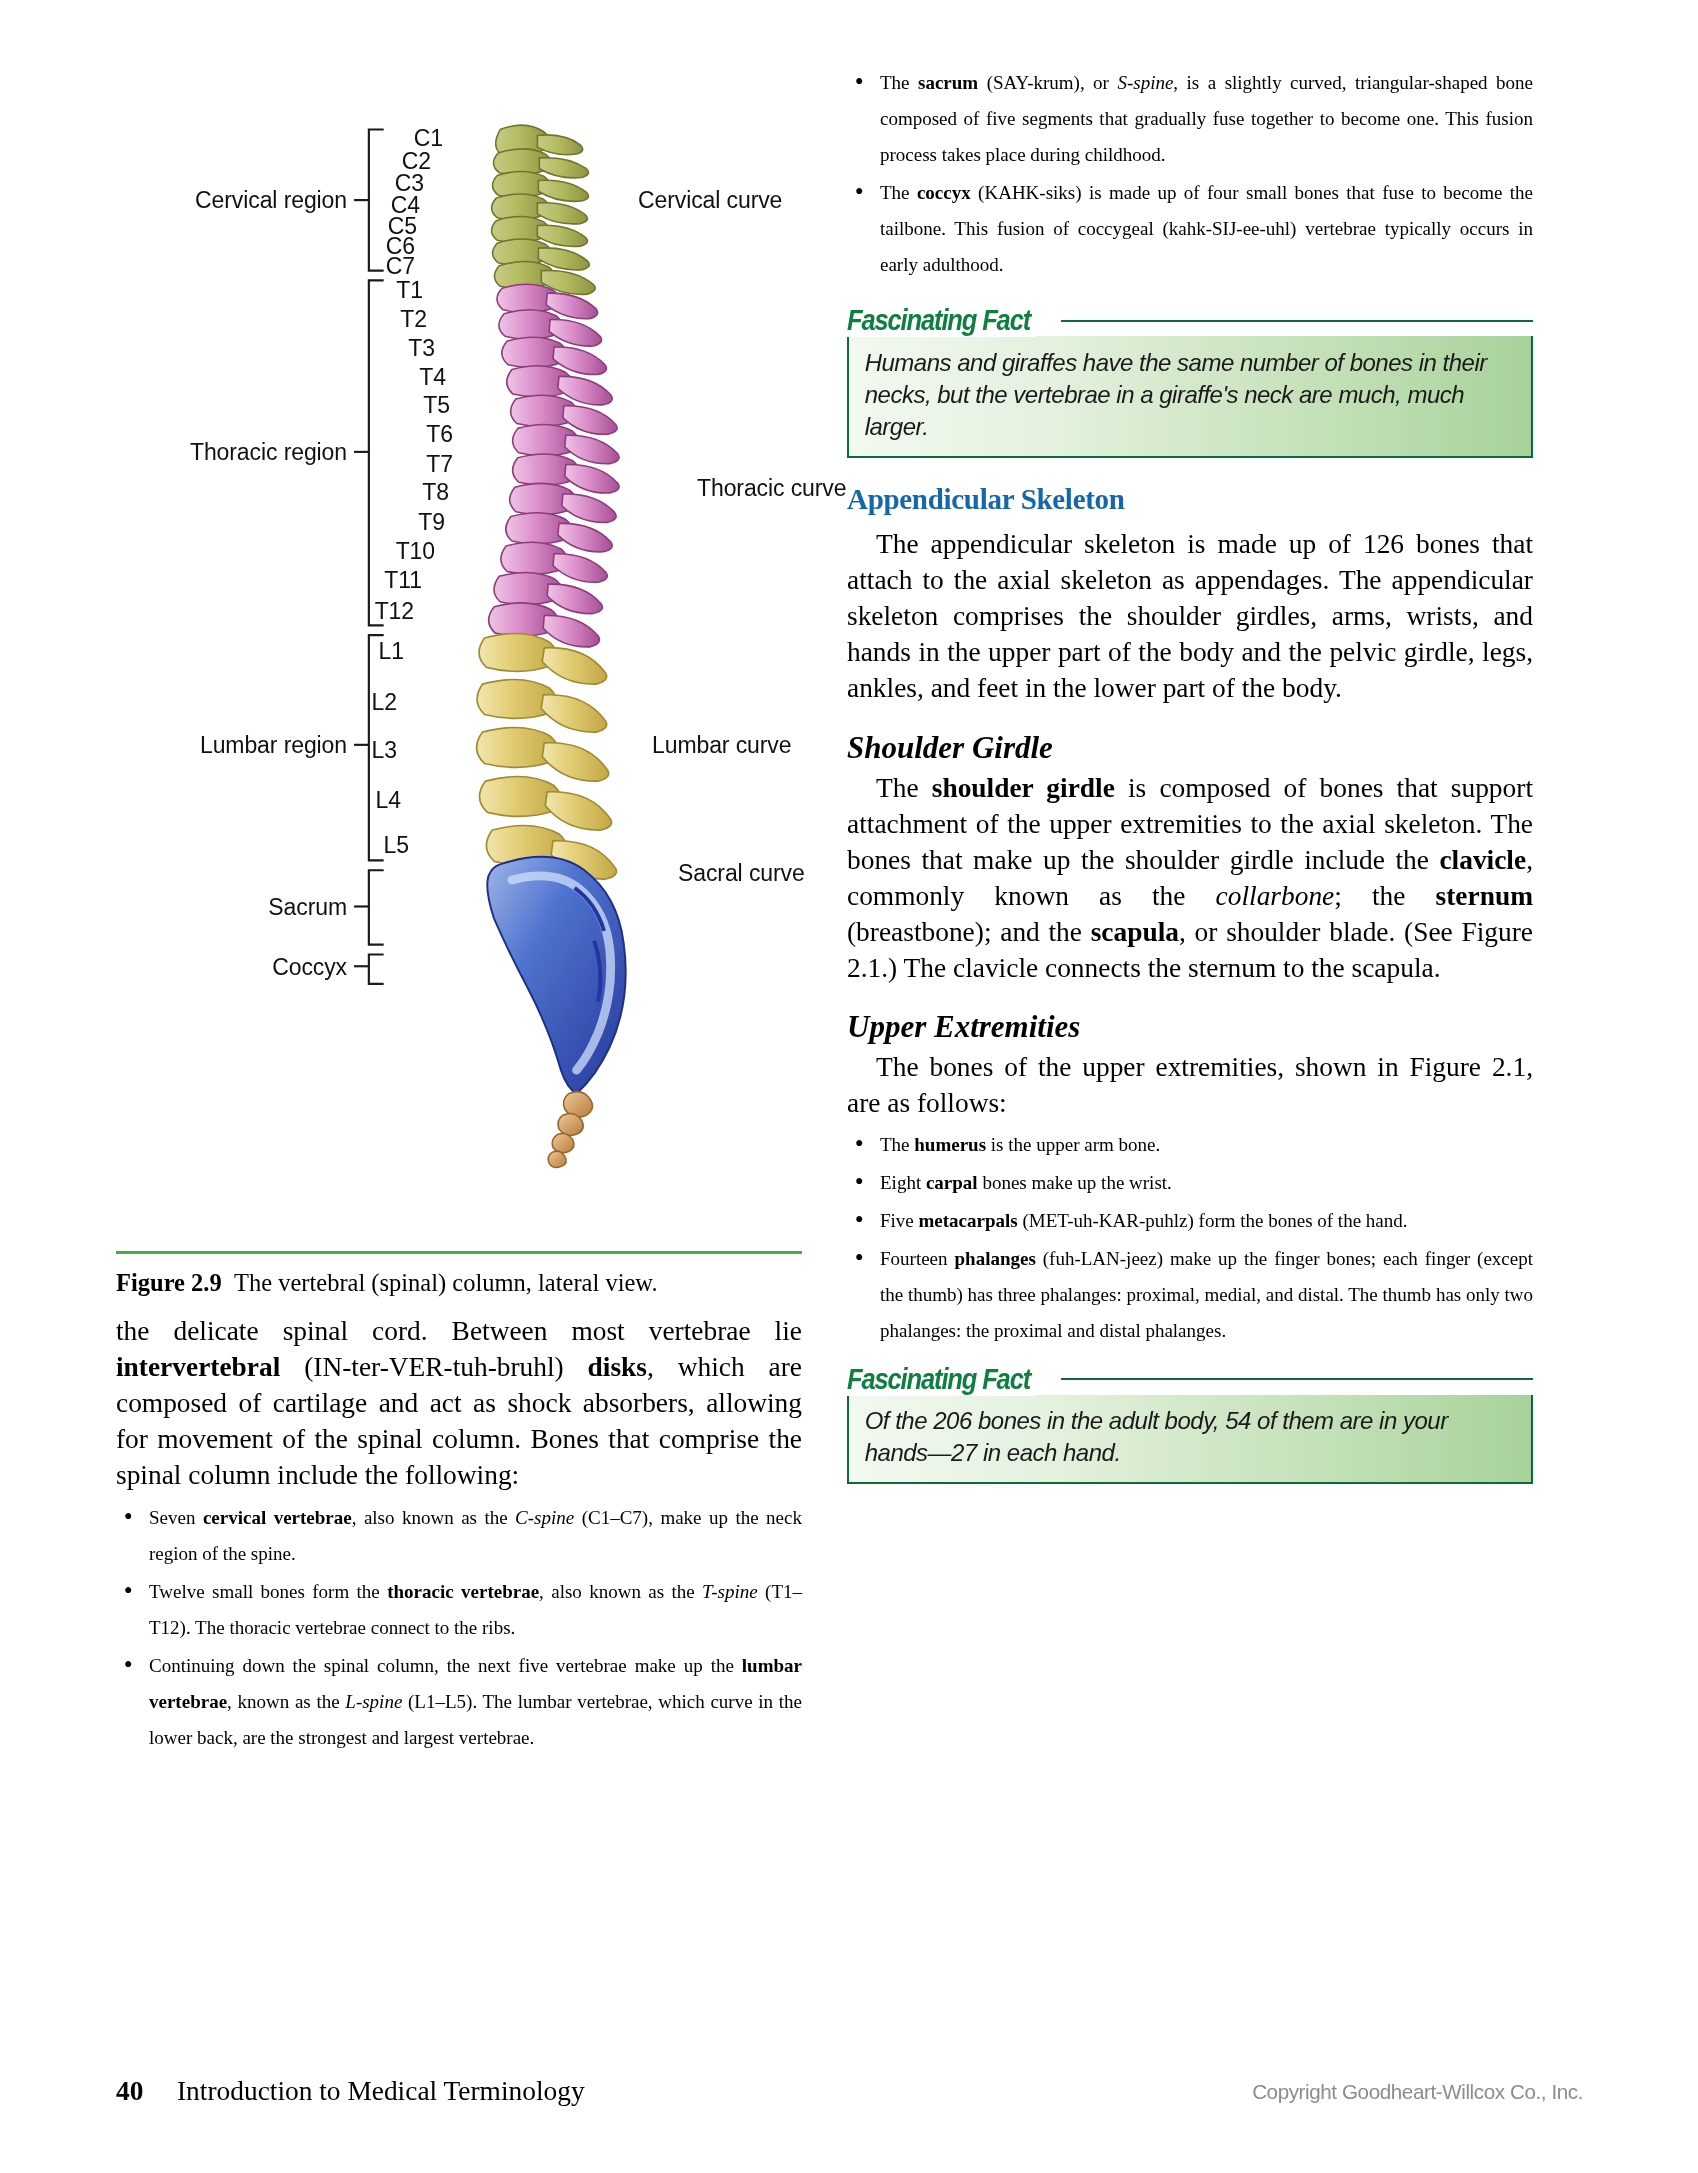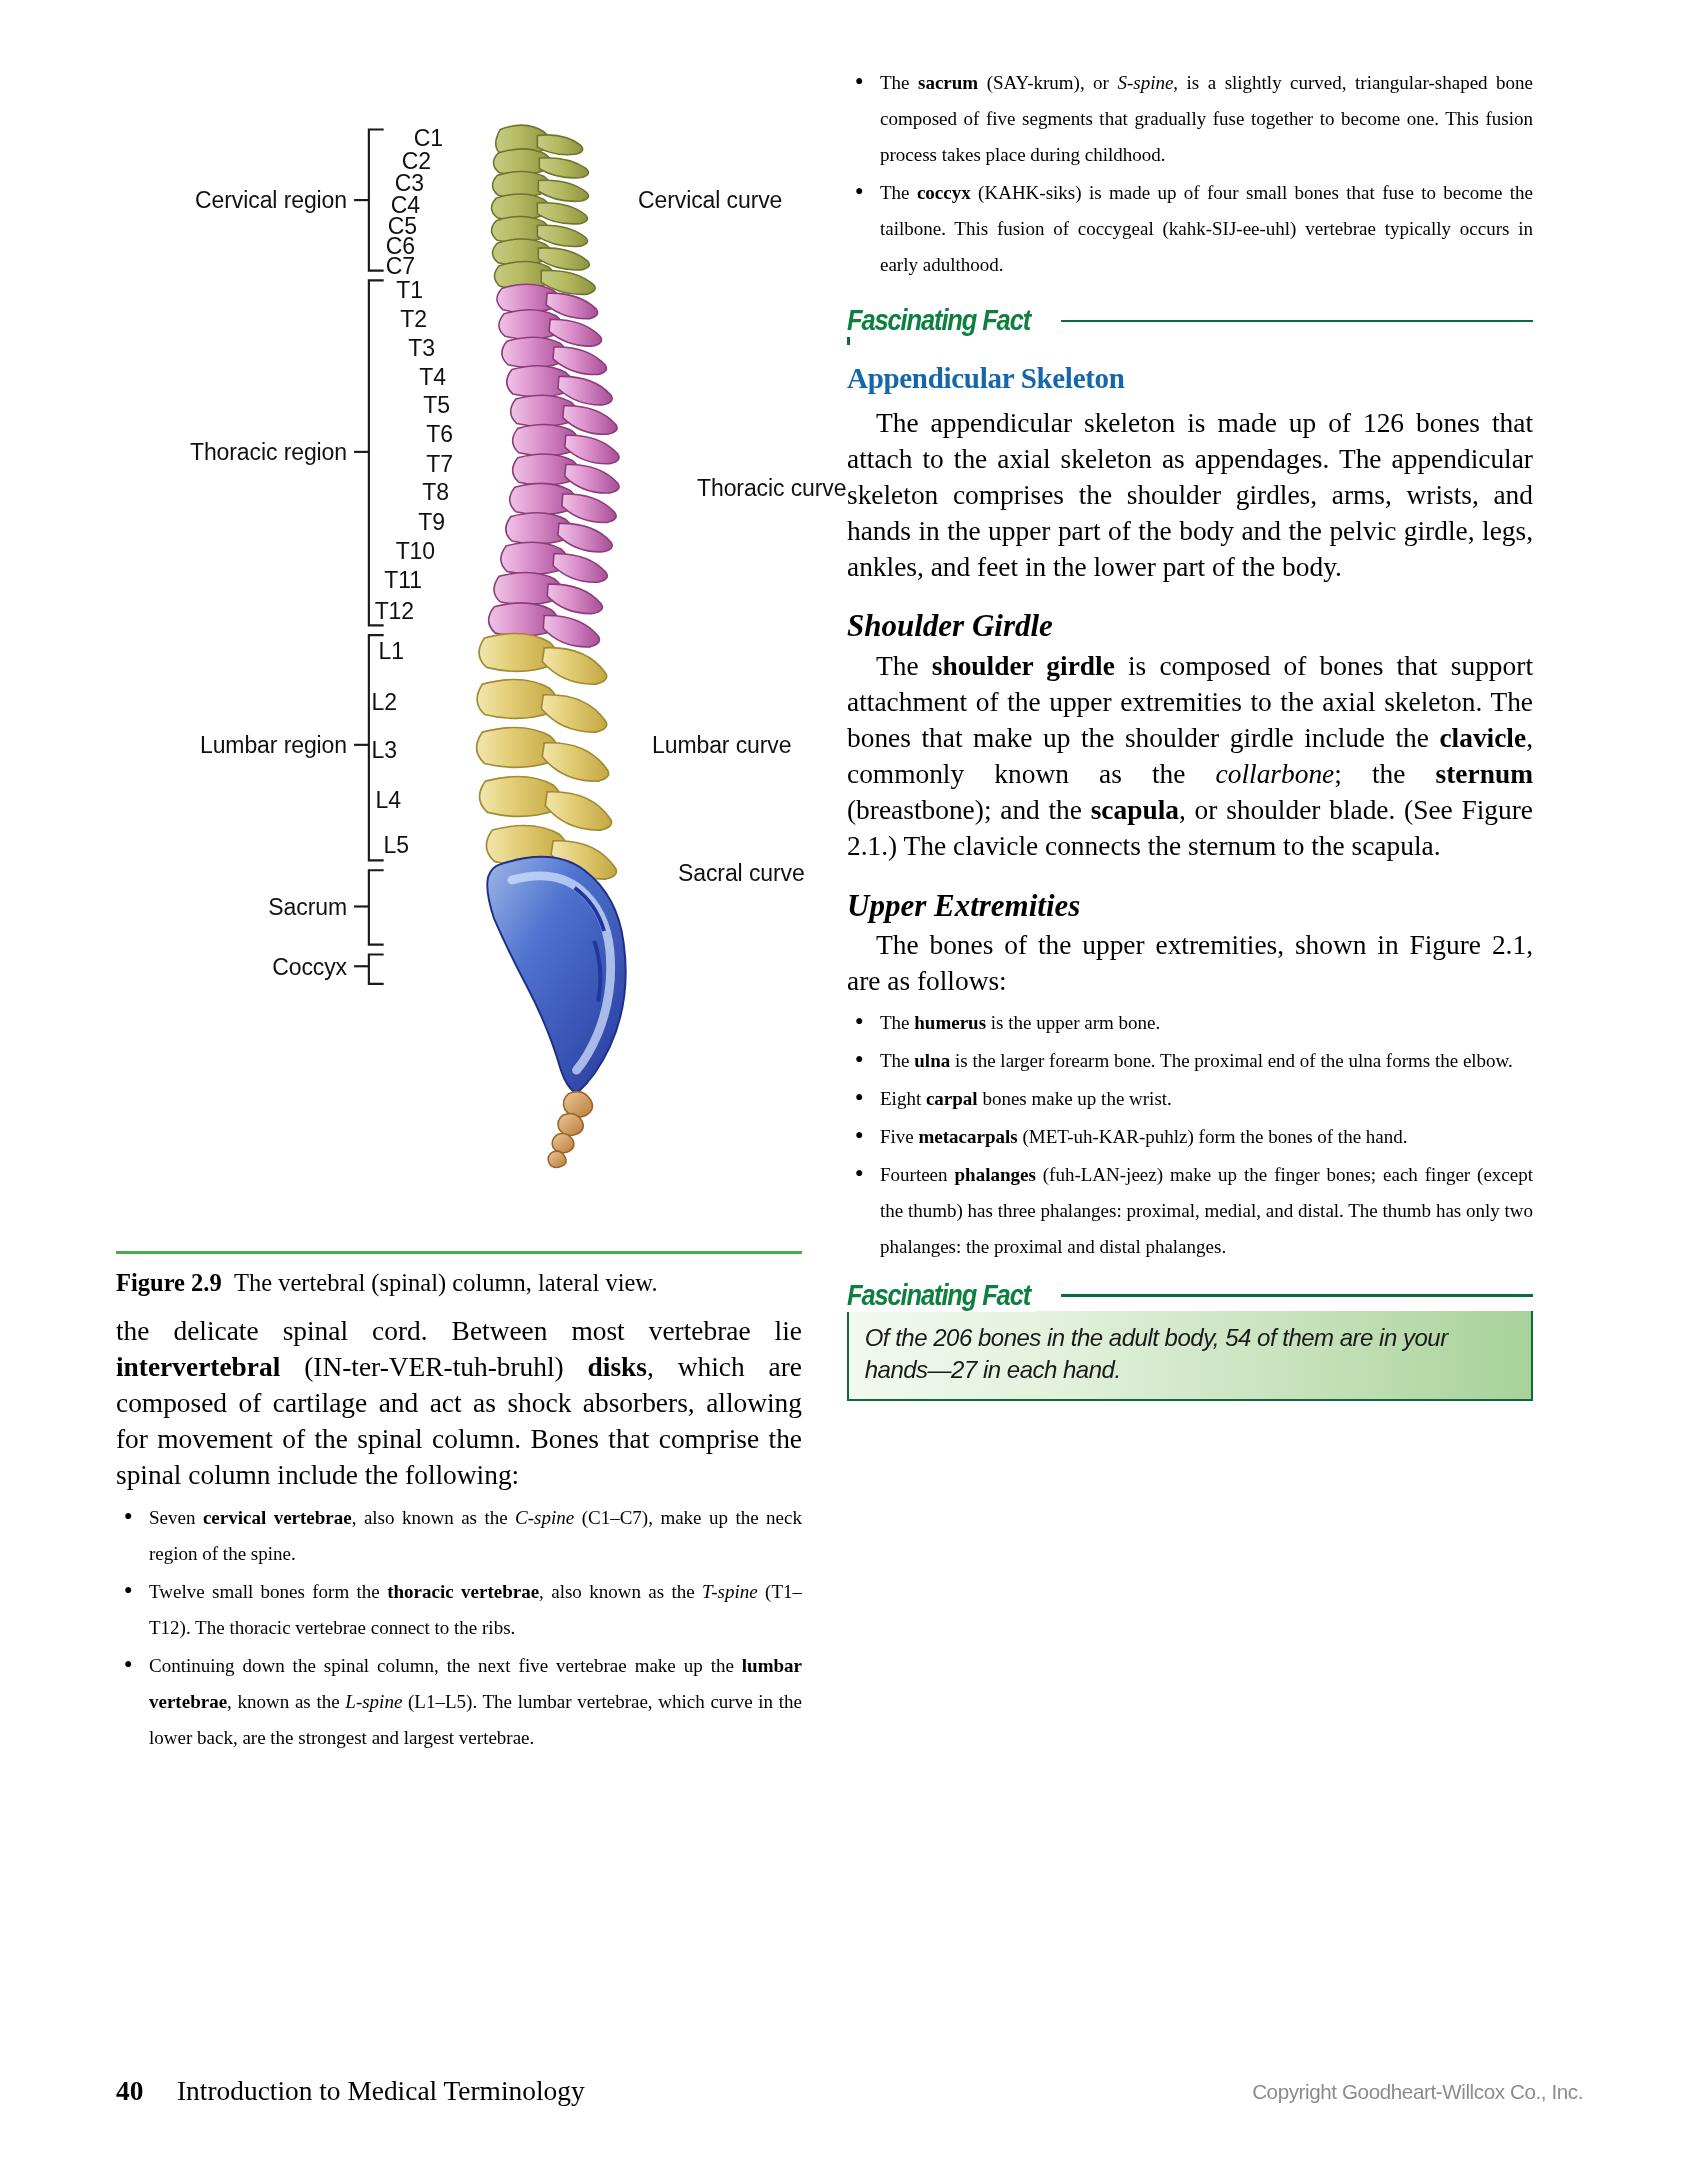--- a/index.html
+++ b/index.html
@@ -298,37 +298,39 @@
         <li><span>The </span><b>sacrum</b><span> (SAY-krum), or </span><i>S-spine</i><span>, is a slightly curved, triangular-shaped bone composed of five segments that gradually fuse together to become one. This fusion process takes place during childhood.</span></li>
         <li><span>The </span><b>coccyx</b><span> (KAHK-siks) is made up of four small bones that fuse to become the tailbone. This fusion of coccygeal (kahk-SIJ-ee-uhl) vertebrae typically occurs in early adulthood.</span></li>
       </ul>
 
       <div class="ff">
         <div class="ff-stub"></div>
         <div class="ff-head">
           <span class="ff-title">Fascinating Fact</span>
           <span class="ff-line"></span>
         </div>
+        <div class="ff-body">
+          <p>Humans and giraffes have the same number of bones in their necks, but the vertebrae in a giraffe's neck are much, much larger.</p>
+        </div>
       </div>
 
       <h1 class="sec">Appendicular Skeleton</h1>
 
       <p class="p indent">The appendicular skeleton is made up of 126 bones that attach to the axial skeleton as appendages. The appendicular skeleton comprises the shoulder girdles, arms, wrists, and hands in the upper part of the body and the pelvic girdle, legs, ankles, and feet in the lower part of the body.</p>
 
       <h2 class="sub">Shoulder Girdle</h2>
 
       <p class="p indent"><span>The </span><b>shoulder girdle</b><span> is composed of bones that support attachment of the upper extremities to the axial skeleton. The bones that make up the shoulder girdle include the </span><b>clavicle</b><span>, commonly known as the </span><i>collarbone</i><span>; the </span><b>sternum</b><span> (breastbone); and the </span><b>scapula</b><span>, or shoulder blade. (See Figure 2.1.) The clavicle connects the sternum to the scapula.</span></p>
 
       <h2 class="sub">Upper Extremities</h2>
 
       <p class="p indent">The bones of the upper extremities, shown in Figure 2.1, are as follows:</p>
 
       <ul class="blist" style="margin-top:5.9px;">
         <li><span>The </span><b>humerus</b><span> is the upper arm bone.</span></li>
-        <li><span>The </span><b>ulna</b><span> is the larger forearm bone. The proximal end of the ulna forms the elbow.</span></li>
         <li><span>Eight </span><b>carpal</b><span> bones make up the wrist.</span></li>
         <li><span>Five </span><b>metacarpals</b><span> (MET-uh-KAR-puhlz) form the bones of the hand.</span></li>
         <li><span>Fourteen </span><b>phalanges</b><span> (fuh-LAN-jeez) make up the finger bones; each finger (except the thumb) has three phalanges: proximal, medial, and distal. The thumb has only two phalanges: the proximal and distal phalanges.</span></li>
       </ul>
 
       <div class="ff" style="margin-top:13.7px;">
         <div class="ff-stub"></div>
         <div class="ff-head">
           <span class="ff-title">Fascinating Fact</span>
           <span class="ff-line"></span>

